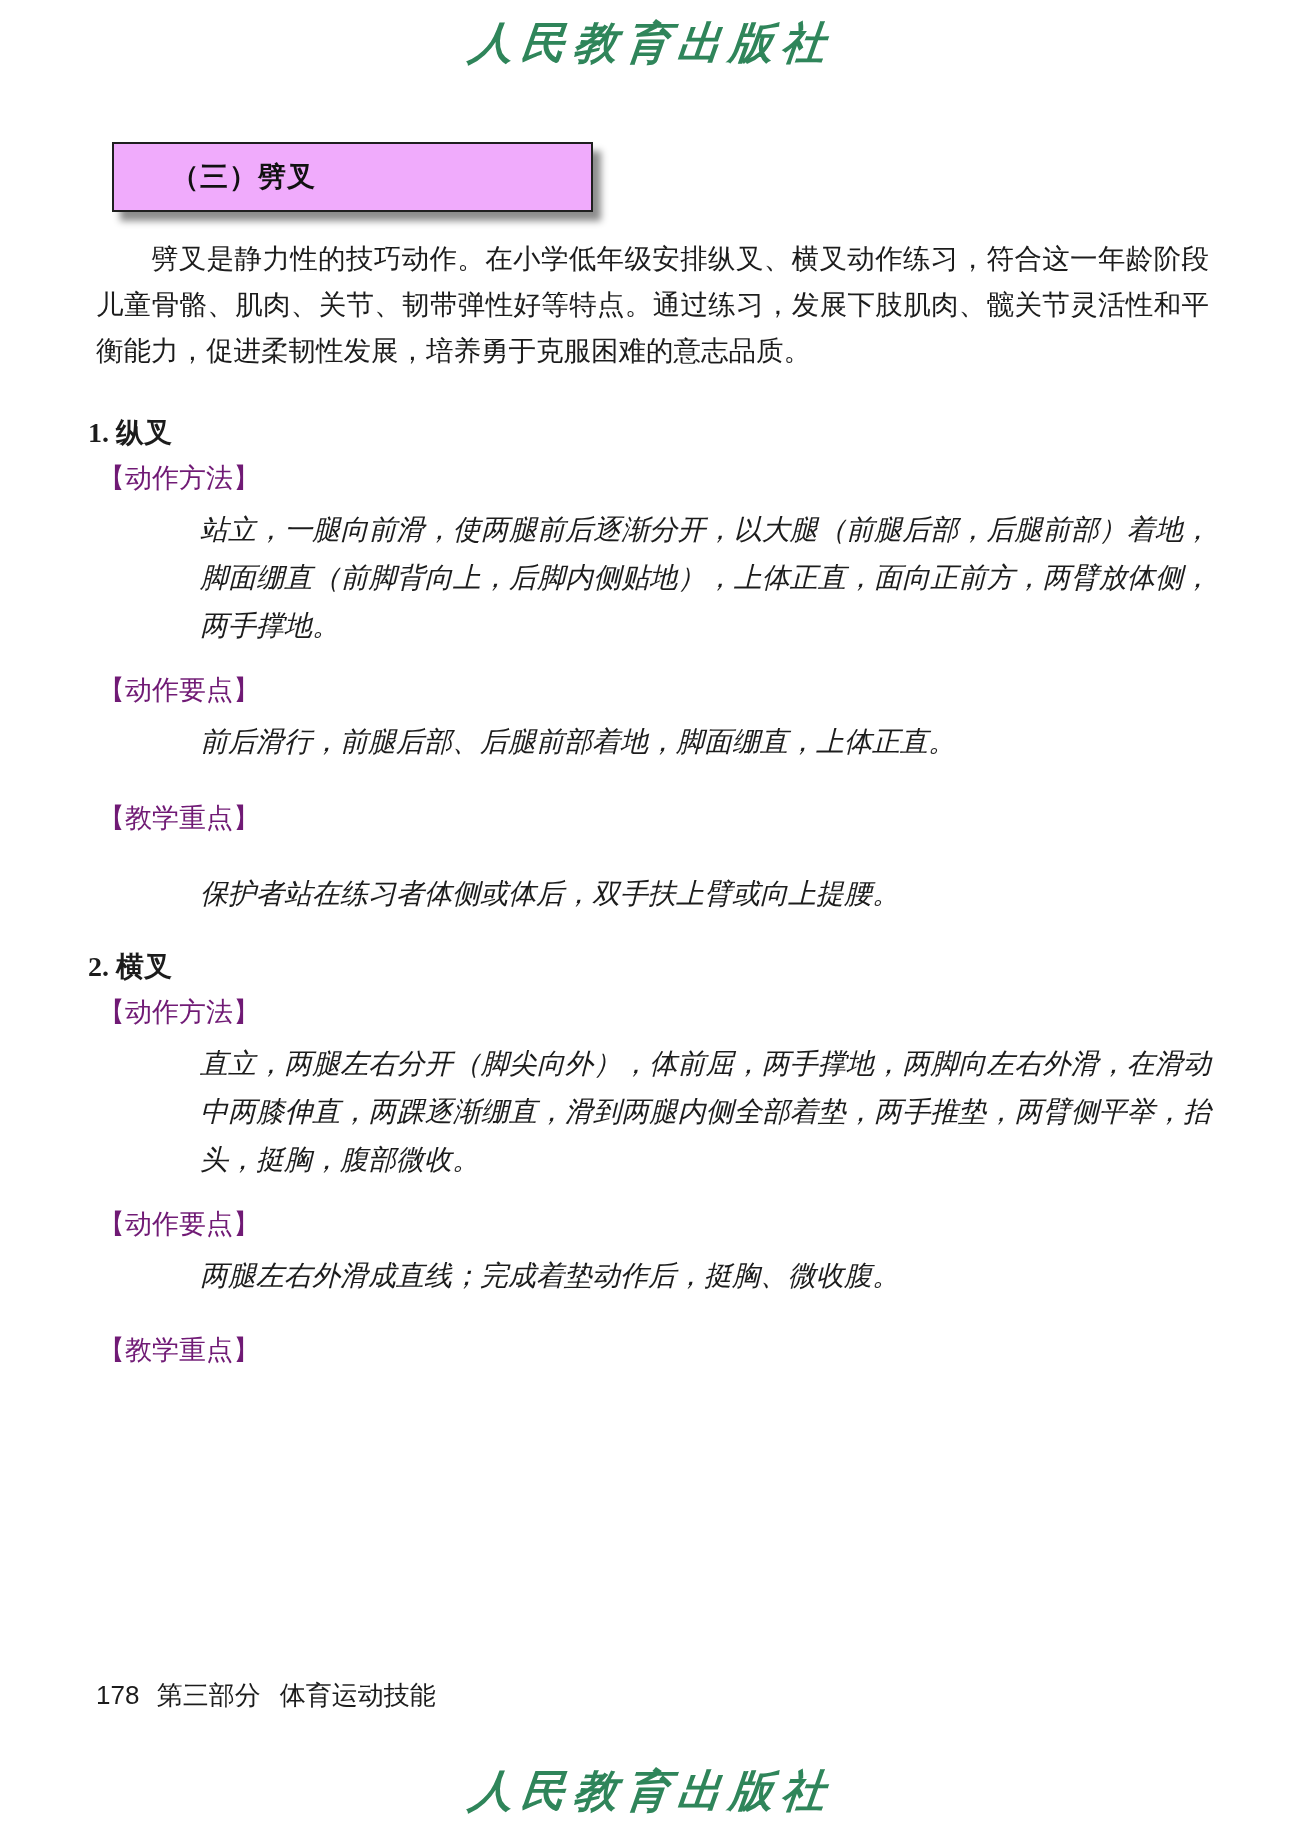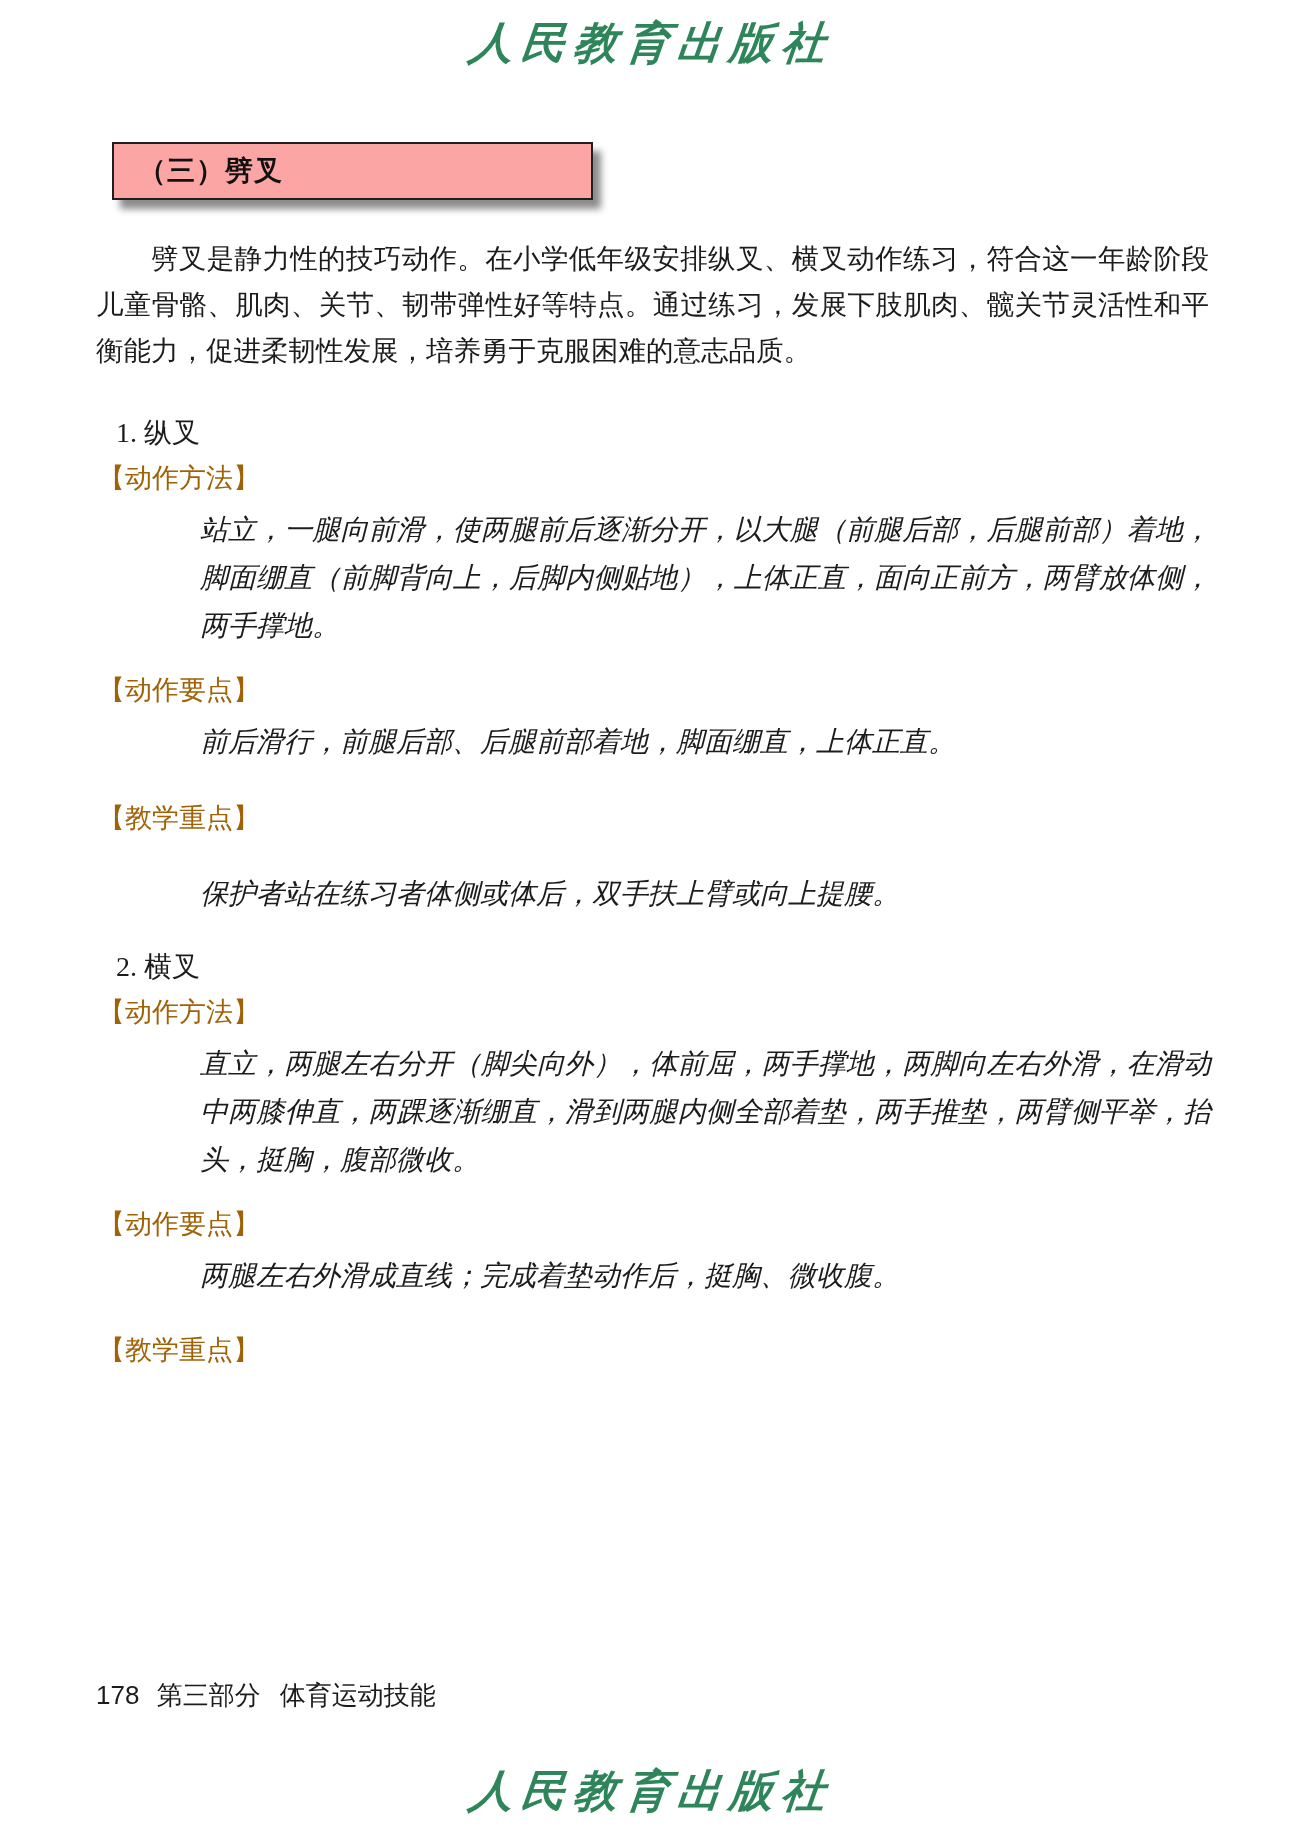--- a/index.html
+++ b/index.html
@@ -34,28 +34,28 @@
   }
   .logo.top    { top: 14px; }
   .logo.bottom { top: 1762px; }
 
   
   .title-box {
     position: absolute;
     left: 112px;
     top: 142px;
     width: 481px;
-    height: 58px;
+    height: 70px;
     box-sizing: border-box;
-    background: #fca5a5;
+    background: #f0abfc;
     border: 2px solid #1f1f1f;
     box-shadow: 8px 9px 7px rgba(0,0,0,0.45);
     display: flex;
     align-items: center;
-    padding-left: 24px;
+    padding-left: 57px;
   }
   .title-box .title {
     font-family: "Liberation Sans", sans-serif;
     font-weight: bold;
     font-size: 28px;
     color: #111;
     letter-spacing: 1px;
   }
 
   
@@ -67,36 +67,36 @@
   }
   .intro {
     margin: 0 94px 0 96px;
     font-size: 27.5px;
     line-height: 46px;
     text-indent: 2em;
     text-align: justify;
     font-family: Liberation Sans, sans-serif;
   }
   .section-heading {
-    margin: 40px 0 0 116px;
+    margin: 40px 0 0 88px;
     font-size: 28px;
-    font-weight: normal;
+    font-weight: bold;
     line-height: 38px;
     font-family: "Liberation Serif", serif;
   }
   .block { margin-top: 34px; }
   .block.mt-first { margin-top: 8px; }
   .block.mt-sm    { margin-top: 22px; }
   .block.mt-md    { margin-top: 32px; }
   .block .label {
     margin-left: 98px;
     font-family: "Liberation Sans", sans-serif;
     font-size: 27px;
     line-height: 36px;
-    color: #a16207;
+    color: #701a75;
   }
   .block .body {
     margin: 10px 92px 0 200px;
     font-size: 28px;
     line-height: 48px;
     text-align: justify;
     font-family: "DejaVu Serif", serif;
     font-style: italic;
   }
 

